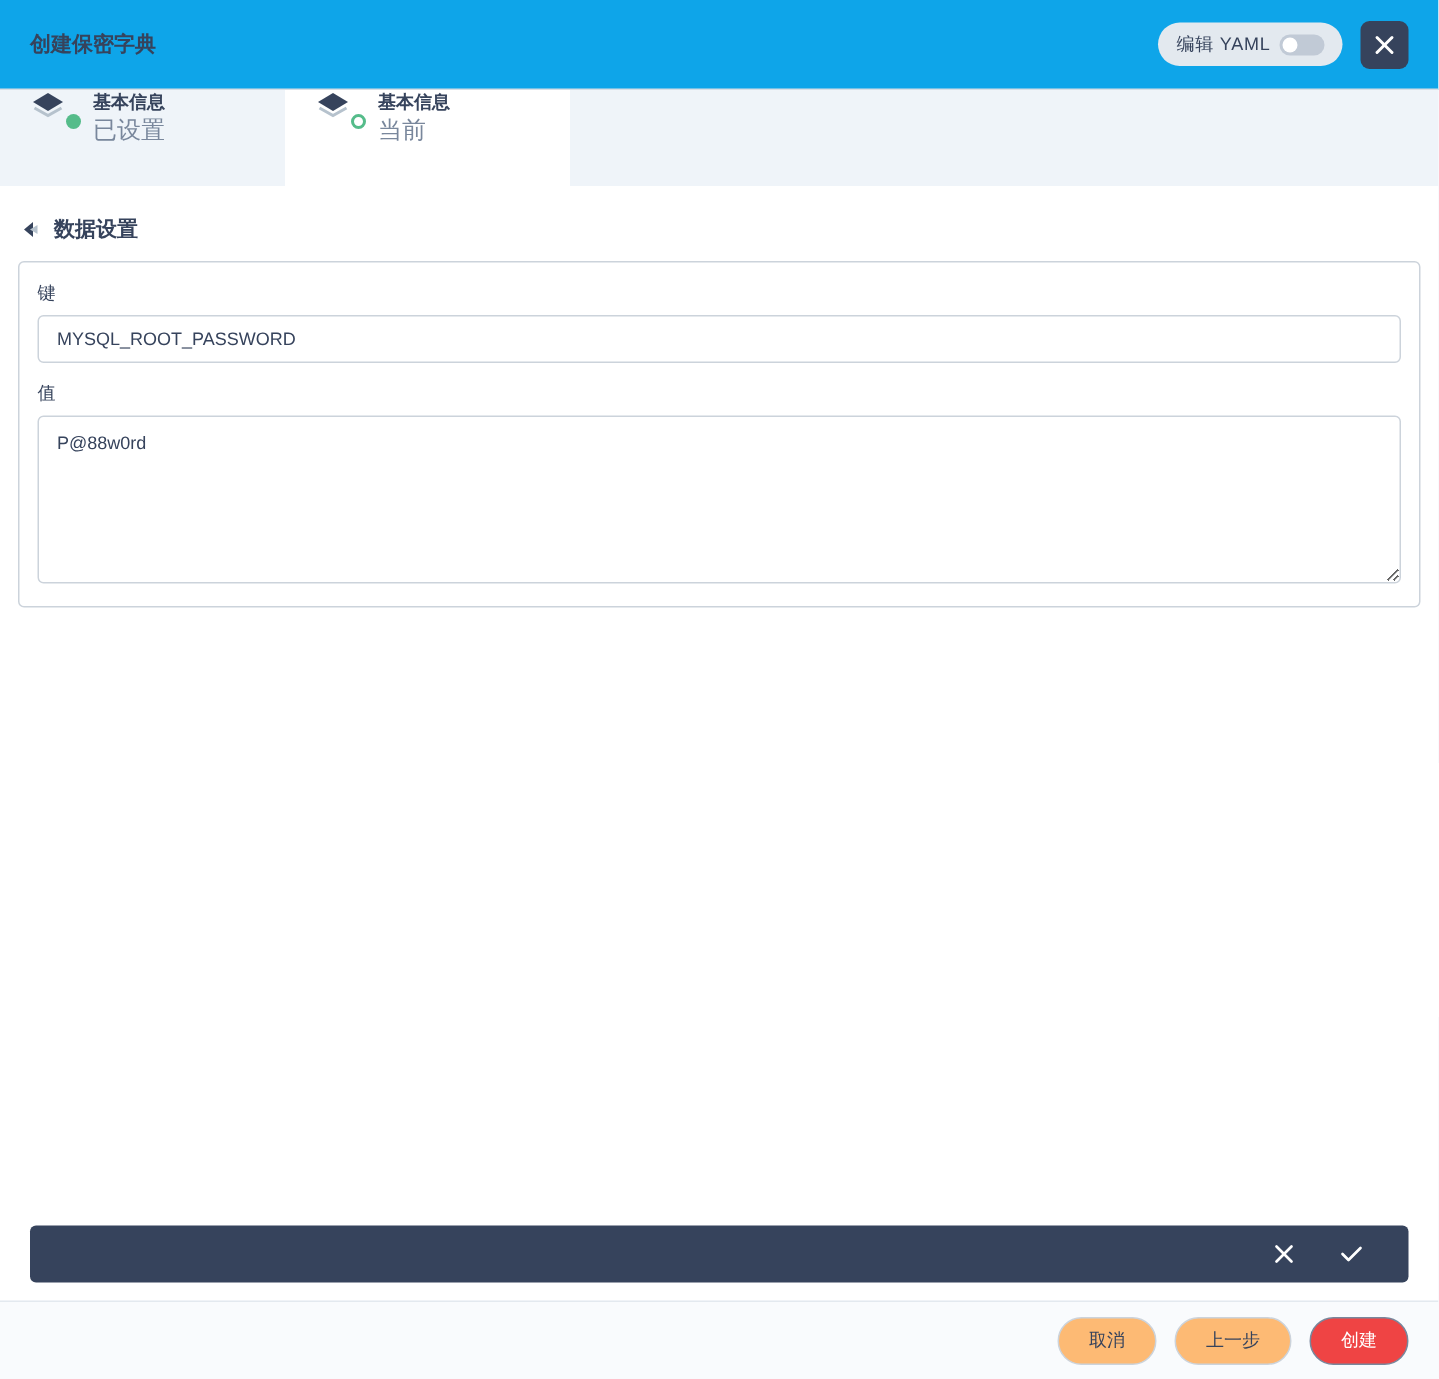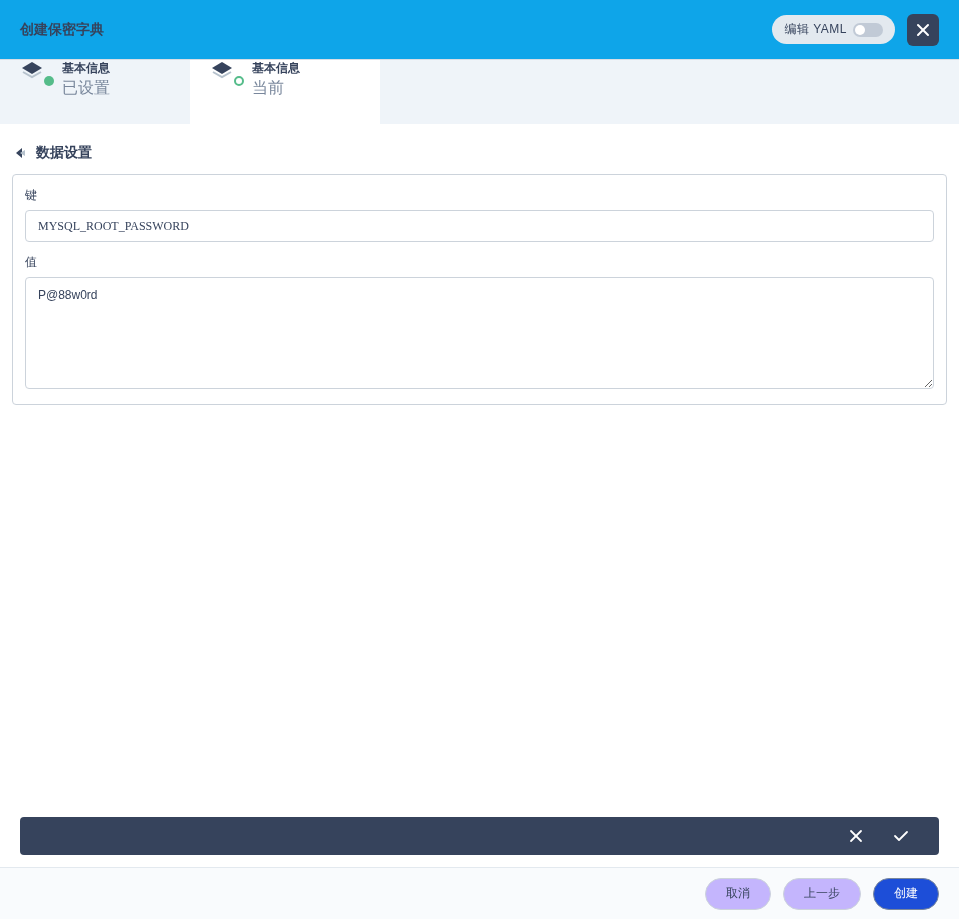--- a/index.html
+++ b/index.html
@@ -165,21 +165,21 @@
   color: #36435c;
   margin-bottom: 6px;
 }
 .form-input {
   width: 100%;
   height: 32px;
   border: 1px solid #ccd3db;
   border-radius: 4px;
   padding: 0 12px;
   font-size: 12px;
-  font-family: Liberation Serif, serif;
+  font-family: Liberation Sans, sans-serif;
   color: #36435c;
   background: #fff;
 }
 .form-textarea {
   width: 100%;
   height: 112px;
   border: 1px solid #ccd3db;
   border-radius: 4px;
   padding: 10px 12px;
   font-size: 12px;
@@ -221,26 +221,26 @@
   border-top: 1px solid #e3e9ef;
   background: #f9fbfd;
 }
 .btn {
   height: 32px;
   padding: 0 20px;
   border-radius: 16px;
   font-size: 12px;
   cursor: pointer;
   border: 1px solid #ccd3db;
-  background: #c4b5fd;
+  background: #fdba74;
   color: #36435c;
   font-family: inherit;
 }
 .btn.primary {
-  background: #1d4ed8;
+  background: #ef4444;
   border-color: #79879c;
   color: #fff;
 }
 
 
 .content-area::-webkit-scrollbar { width: 6px; }
 .content-area::-webkit-scrollbar-thumb { background: #ccd3db; border-radius: 3px; }
 </style>
 </head>
 <body>

